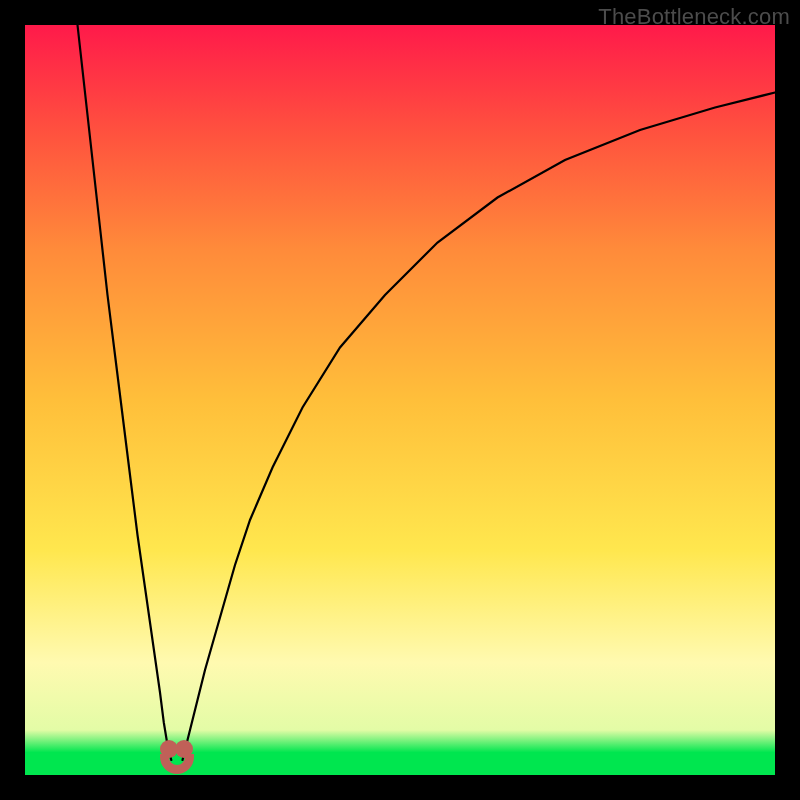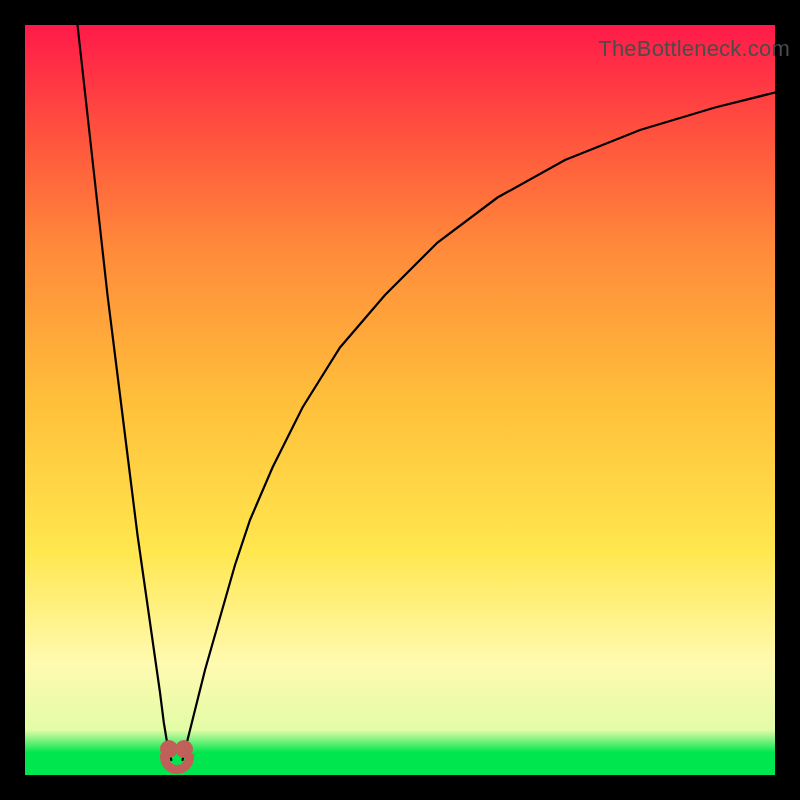--- a/index.html
+++ b/index.html
@@ -31,21 +31,20 @@
   }
   .watermark {
     position: absolute;
     top: 4px;
     right: 10px;
     color: #4c4c4c;
     font-size: 22px;
     font-weight: 500;
     letter-spacing: 0.2px;
     z-index: 10;
-    margin-top: 32px;
   }
   .curve-svg {
     position: absolute;
     inset: 0;
     width: 750px;
     height: 750px;
     overflow: visible;
   }
   .curve-path {
     fill: none;

